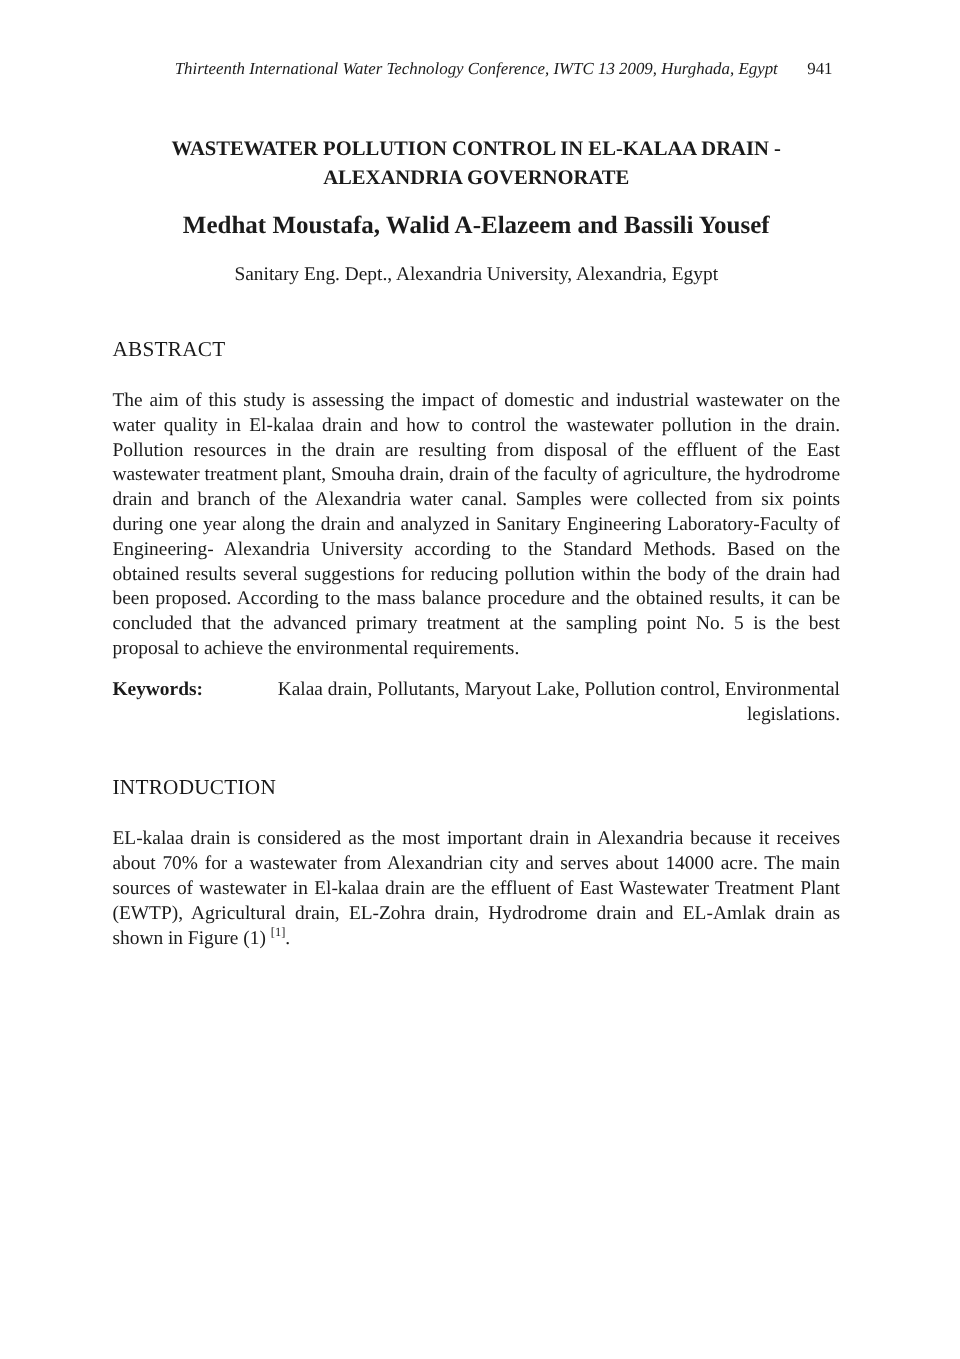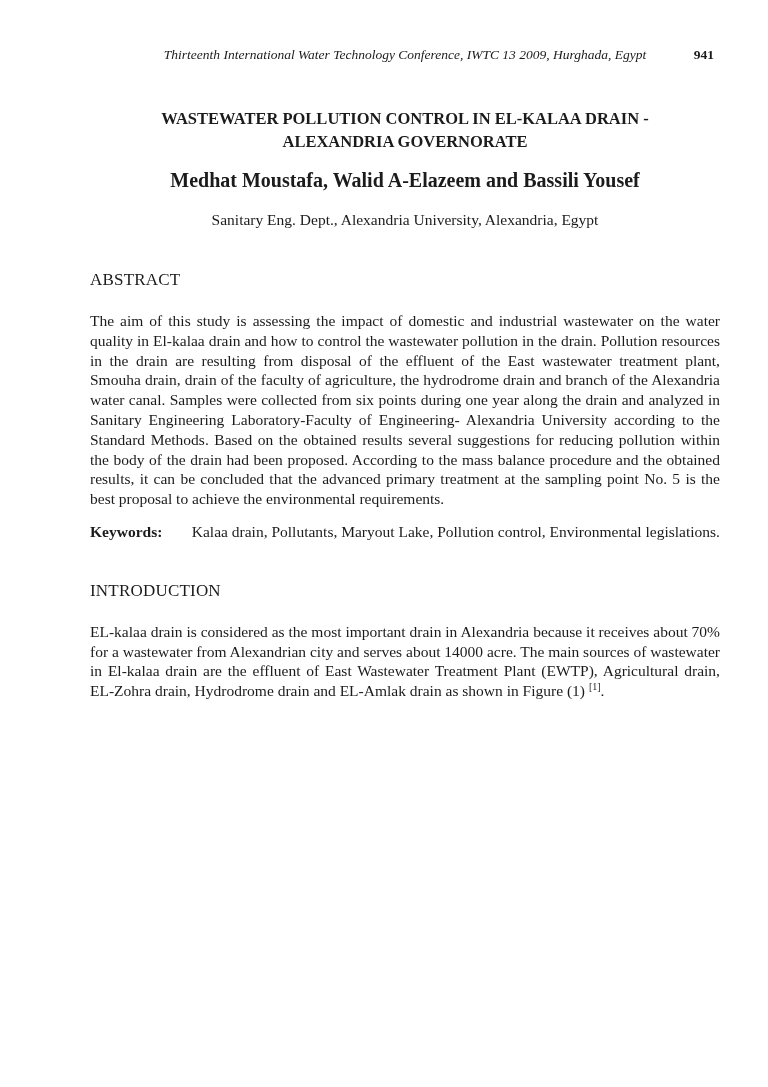--- a/index.html
+++ b/index.html
@@ -7,38 +7,37 @@
     padding: 0;
     background: #ffffff;
   }
   .page {
     position: relative;
     width: 768px;
     height: 1087px;
     box-sizing: border-box;
     background: #ffffff;
     color: #1b1b1b;
-    padding: 46px 48px 0 90px;
+    padding: 46px 96px 0 90px;
     font-family: "Liberation Serif", "DejaVu Serif", serif;
     overflow: hidden;
   }
   .running-header {
     position: relative;
     text-align: center;
     font-style: italic;
     font-size: 13.5px;
     line-height: 17px;
     white-space: nowrap;
   }
   .rh-page {
     position: absolute;
     right: 6px;
     top: 0;
     font-style: normal;
-    font-weight: bold;
   }
   .title {
     margin: 44px 0 0 0;
     text-align: center;
     font-size: 16.5px;
     font-weight: bold;
     line-height: 23px;
   }
   .title-line { display: block; }
   .authors {

